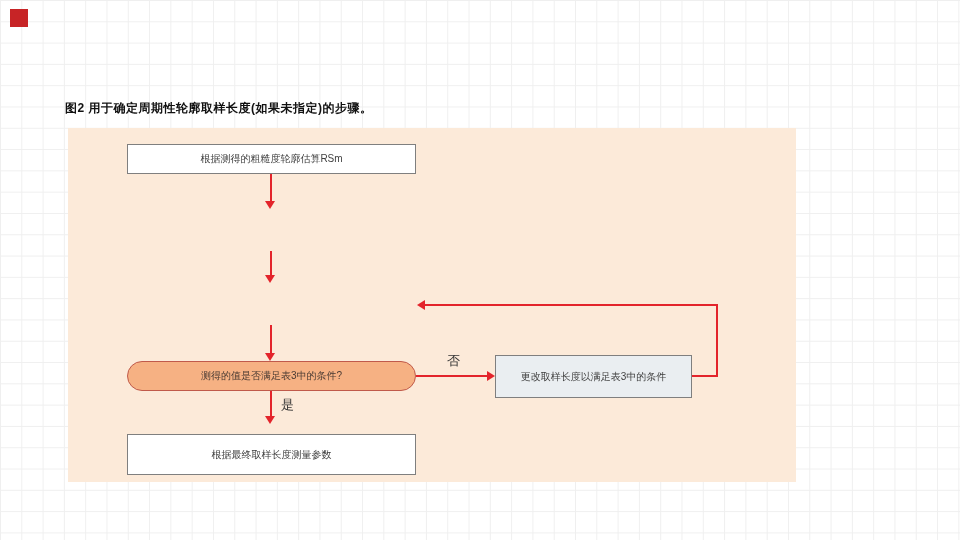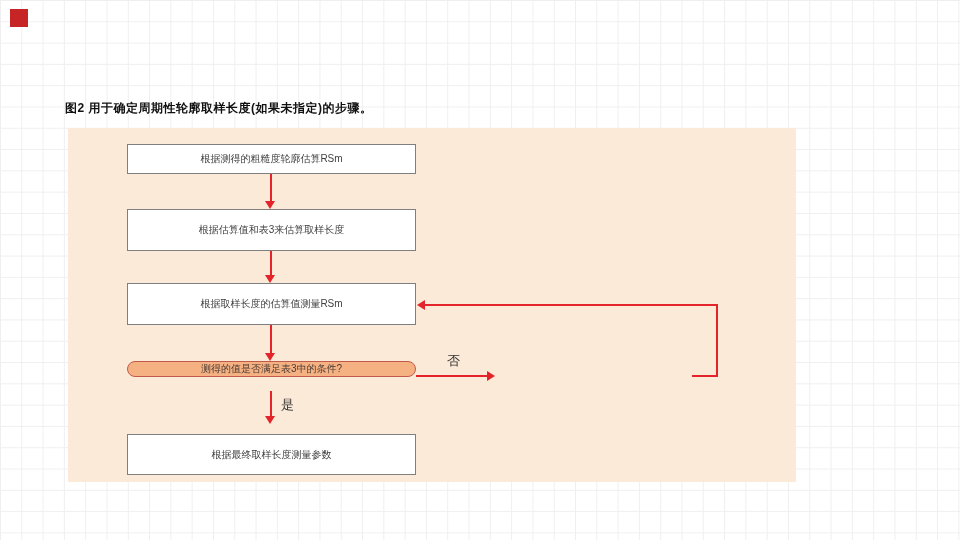--- a/index.html
+++ b/index.html
@@ -33,21 +33,21 @@
     border:1.5px solid var(--box_border,#7f7f7f);
     color:var(--box_text,#3f3f3f);
     font-size:10px;
     display:flex;align-items:center;justify-content:center;
     text-align:center;white-space:nowrap;
   }
   .b1{left:127px;top:144px;width:289px;height:30px;}
   .b2{left:127px;top:209px;width:289px;height:42px;}
   .b3{left:127px;top:283px;width:289px;height:42px;}
   .b4{
-    left:127px;top:361px;width:289px;height:16px;border-radius:15px;
+    left:127px;top:361px;width:289px;height:30px;border-radius:15px;
     background:var(--decision_fill,#f6b183);
     border:1.5px solid var(--decision_border,#c05a4b);
     color:var(--decision_text,#4a3b33);
   }
   .b5{left:127px;top:424px;width:289px;height:41px;margin-top:10px;}
   .bg{
     left:495px;top:355px;width:197px;height:43px;
     background:var(--side_fill,#eaeef1);
   }
   .ln{position:absolute;background:var(--accent_red,#e3242b);}
@@ -64,24 +64,23 @@
 
 <div class="page">
 
   <div class="rec-square"></div>
 
   <div class="fig-title">图2 用于确定周期性轮廓取样长度(如果未指定)的步骤。</div>
 
   <div class="panel"></div>
 
   <div class="box b1">根据测得的粗糙度轮廓估算RSm</div>
-  <div class="box b2">根据估算值和表3来估算取样长度</div>
-  <div class="box b3">根据取样长度的估算值测量RSm</div>
   <div class="box b4">测得的值是否满足表3中的条件?</div>
   <div class="box b5">根据最终取样长度测量参数</div>
+  <div class="box bg">更改取样长度以满足表3中的条件</div>
 
   <div class="ln" style="left:270px;top:174px;width:2px;height:28px;"></div>
   <div class="head down" style="left:265px;top:201px;"></div>
 
   <div class="ln" style="left:270px;top:251px;width:2px;height:25px;"></div>
   <div class="head down" style="left:265px;top:275px;"></div>
 
   <div class="ln" style="left:270px;top:325px;width:2px;height:28px;"></div>
   <div class="head down" style="left:265px;top:353px;"></div>
 

